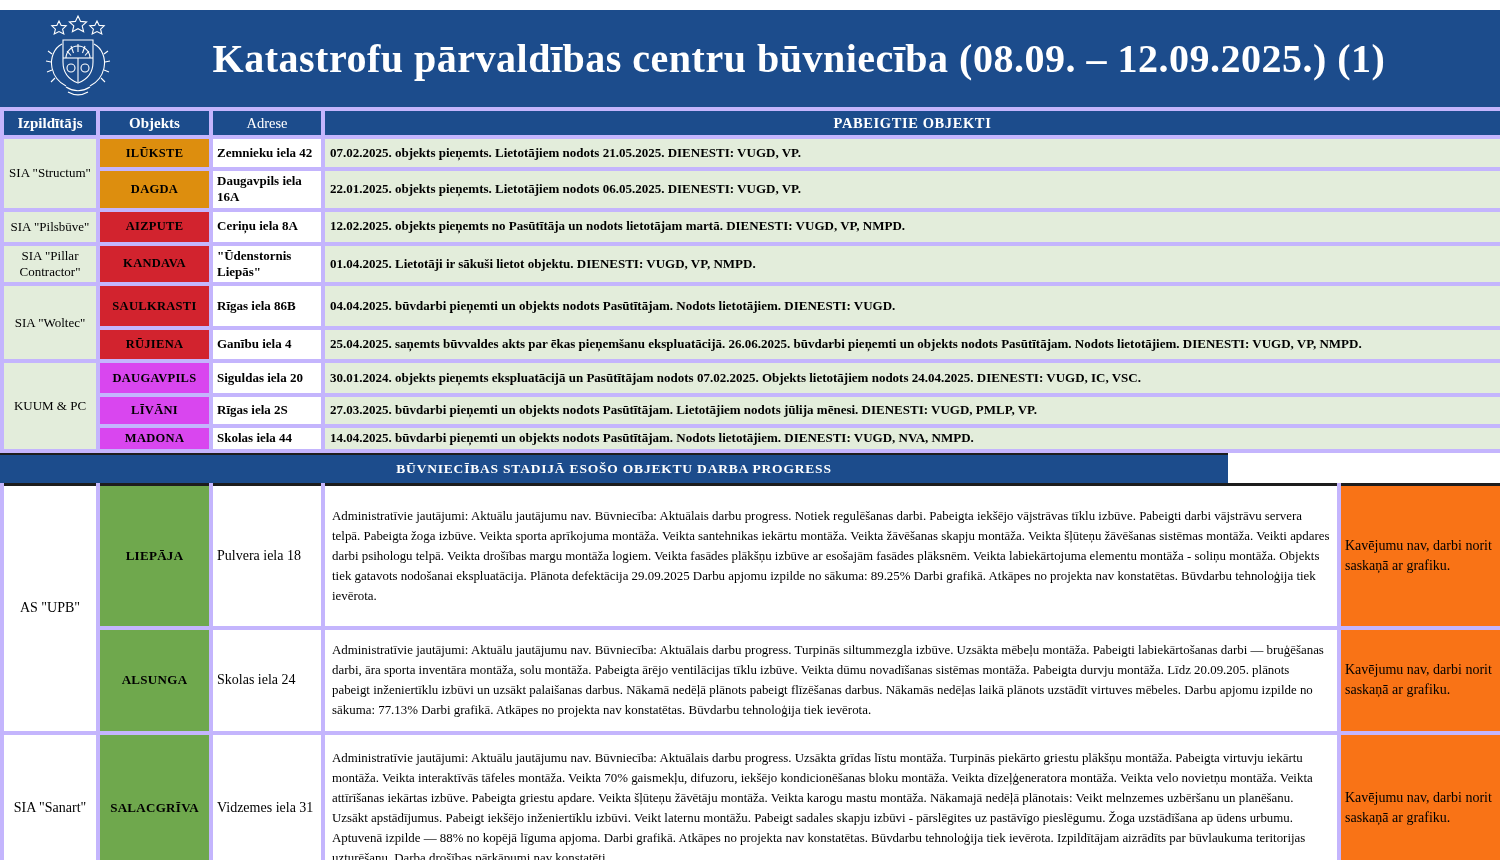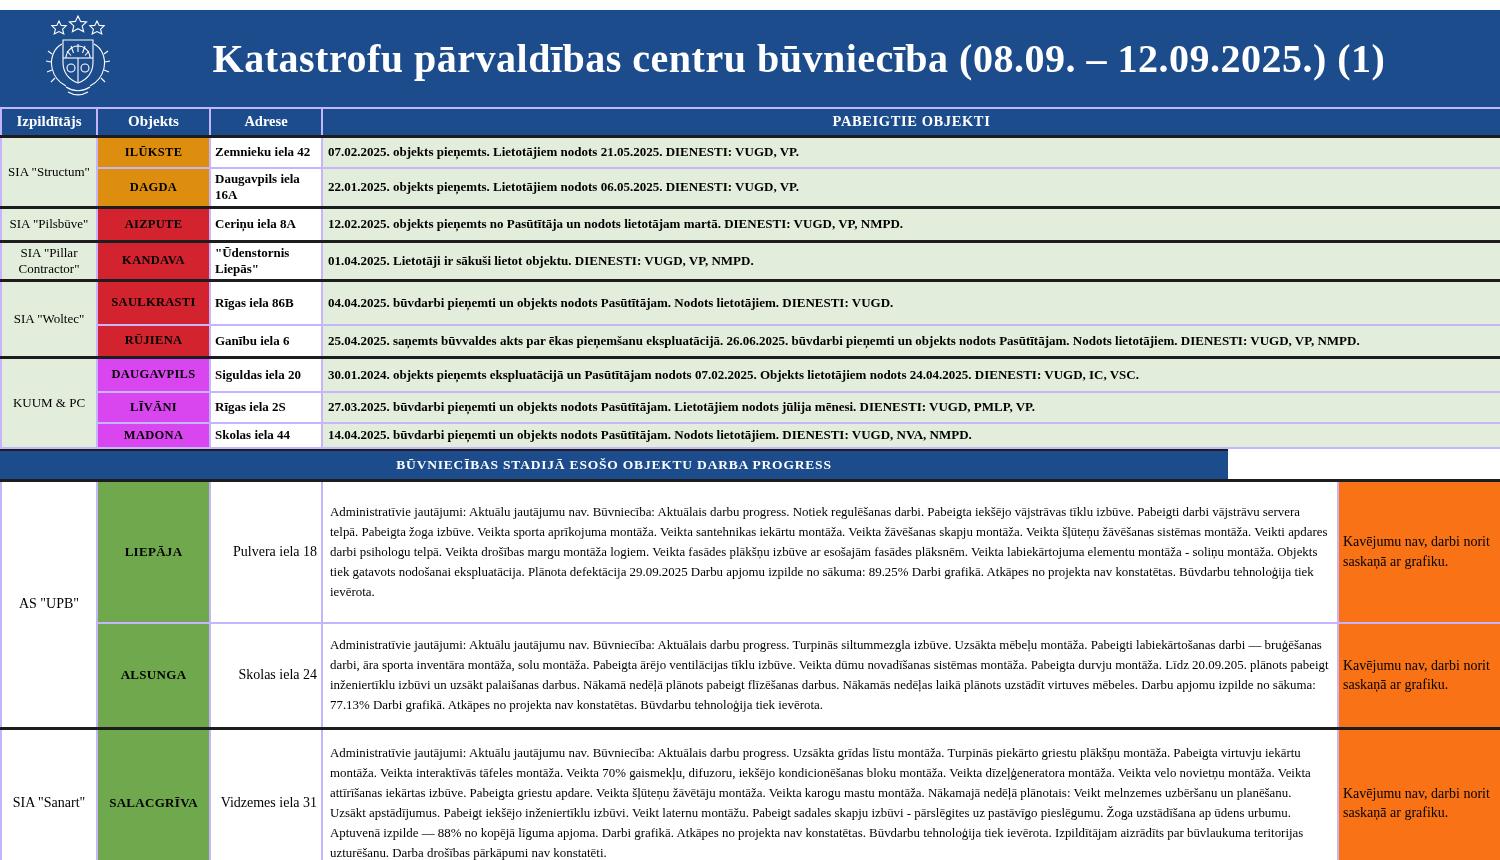--- a/index.html
+++ b/index.html
@@ -8,31 +8,31 @@
 
   
   .banner { width: 1500px; height: 97px; background: var(--header-blue, #1c4c8c);
     display: flex; align-items: center; margin-top: 10px; }
   .coa { margin-left: 38px; flex: 0 0 auto; }
   .banner-title { flex: 1; text-align: center; color: #ffffff; font-weight: 700;
     font-size: 40px; letter-spacing: 0.5px; padding-right: 20px; white-space: nowrap; }
 
   
   table { border-collapse: collapse; table-layout: fixed; width: 1500px; }
-  td, th { border: 2px solid #c4b5fd; vertical-align: middle; overflow: hidden; }
+  td, th { border: 4px solid #c4b5fd; vertical-align: middle; overflow: hidden; }
   .group-top td, .group-top th { border-top: 3px solid #1d1d1d; }
 
   
   col.c-exec { width: 96px; } col.c-obj { width: 113px; } col.c-addr { width: 112px; }
   col.c-status { width: 1179px; }
   col.c-prog { width: 1016px; } col.c-delay { width: 163px; }
 
   th.head { background: var(--header-blue, #1c4c8c); color: #fff; height: 28px;
     font-size: 15px; font-weight: 700; text-align: center; }
-  th.head.adrese { font-weight: 700; font-size: 14.5px; margin-top: 12px; }
+  th.head.adrese { font-weight: 400; font-size: 14.5px; margin-top: 12px; }
   th.head.wide { font-size: 14.5px; letter-spacing: 0.6px; }
 
   td.exec { background: var(--light-green, #e3eddb); text-align: center;
     font-size: 13px; font-weight: 400; padding: 2px 3px; }
   td.obj { text-align: center; font-weight: 700; font-size: 12.5px;
     letter-spacing: 0.3px; padding: 2px; }
   td.obj.orange { background: var(--orange, #dd8e0e); }
   td.obj.red { background: var(--red, #d2232e); }
   td.obj.white { background: #d946ef; }
   td.obj.green { background: var(--green, #6fa84d); }
@@ -42,21 +42,21 @@
     font-weight: 700; padding: 2px 5px; line-height: 1.25; }
 
   
   .section-bar { width: 1228px; height: 30px; background: var(--header-blue, #1c4c8c);
     color: #fff; display: flex; align-items: center; justify-content: center;
     font-size: 13.5px; font-weight: 700; letter-spacing: 0.8px;
     border-top: 2px solid #1d1d1d; }
 
   
   td.exec2 { background: #fff; text-align: center; font-size: 14px; padding: 2px 3px; }
-  td.addr2 { background: #fff; text-align: right; font-size: 14px; padding: 2px 4px; }
+  td.addr2 { background: #fff; text-align: left; font-size: 14px; padding: 2px 4px; }
   td.obj2 { font-size: 13px; }
   td.progress { background: #fff; font-size: 12.9px; font-weight: 400;
     padding: 0 7px; line-height: 1.55; text-align: left; }
   td.delay { background: #f97316; font-size: 14px; padding: 2px 4px;
     text-align: left; line-height: 1.4; }
 
   .r1 { height: 32px; } .r2 { height: 35px; } .r3 { height: 34px; }
   .r4 { height: 35px; } .r5 { height: 44px; } .r6 { height: 33px; }
   .r7 { height: 34px; } .r8 { height: 31px; } .r9 { height: 25px; }
   .p1 { height: 143px; } .p2 { height: 105px; } .p3 { height: 150px; }
@@ -135,21 +135,21 @@
     <td class="status">01.04.2025. Lietotāji ir sākuši lietot objektu. DIENESTI: VUGD, VP, NMPD.</td>
   </tr>
   <tr class="r5 group-top">
     <td class="exec" rowspan="2">SIA "Woltec"</td>
     <td class="obj red">SAULKRASTI</td>
     <td class="addr">Rīgas iela 86B</td>
     <td class="status">04.04.2025. būvdarbi pieņemti un objekts nodots Pasūtītājam. Nodots lietotājiem. DIENESTI: VUGD.</td>
   </tr>
   <tr class="r6">
     <td class="obj red">RŪJIENA</td>
-    <td class="addr">Ganību iela 6</td>
+    <td class="addr">Ganību iela 4</td>
     <td class="status">25.04.2025. saņemts būvvaldes akts par ēkas pieņemšanu ekspluatācijā. 26.06.2025. būvdarbi pieņemti un objekts nodots Pasūtītājam. Nodots lietotājiem. DIENESTI: VUGD, VP, NMPD.</td>
   </tr>
   <tr class="r7 group-top">
     <td class="exec" rowspan="3">KUUM &amp; PC</td>
     <td class="obj white">DAUGAVPILS</td>
     <td class="addr">Siguldas iela 20</td>
     <td class="status">30.01.2024. objekts pieņemts ekspluatācijā un Pasūtītājam nodots 07.02.2025. Objekts lietotājiem nodots 24.04.2025. DIENESTI: VUGD, IC, VSC.</td>
   </tr>
   <tr class="r8">
     <td class="obj white">LĪVĀNI</td>

